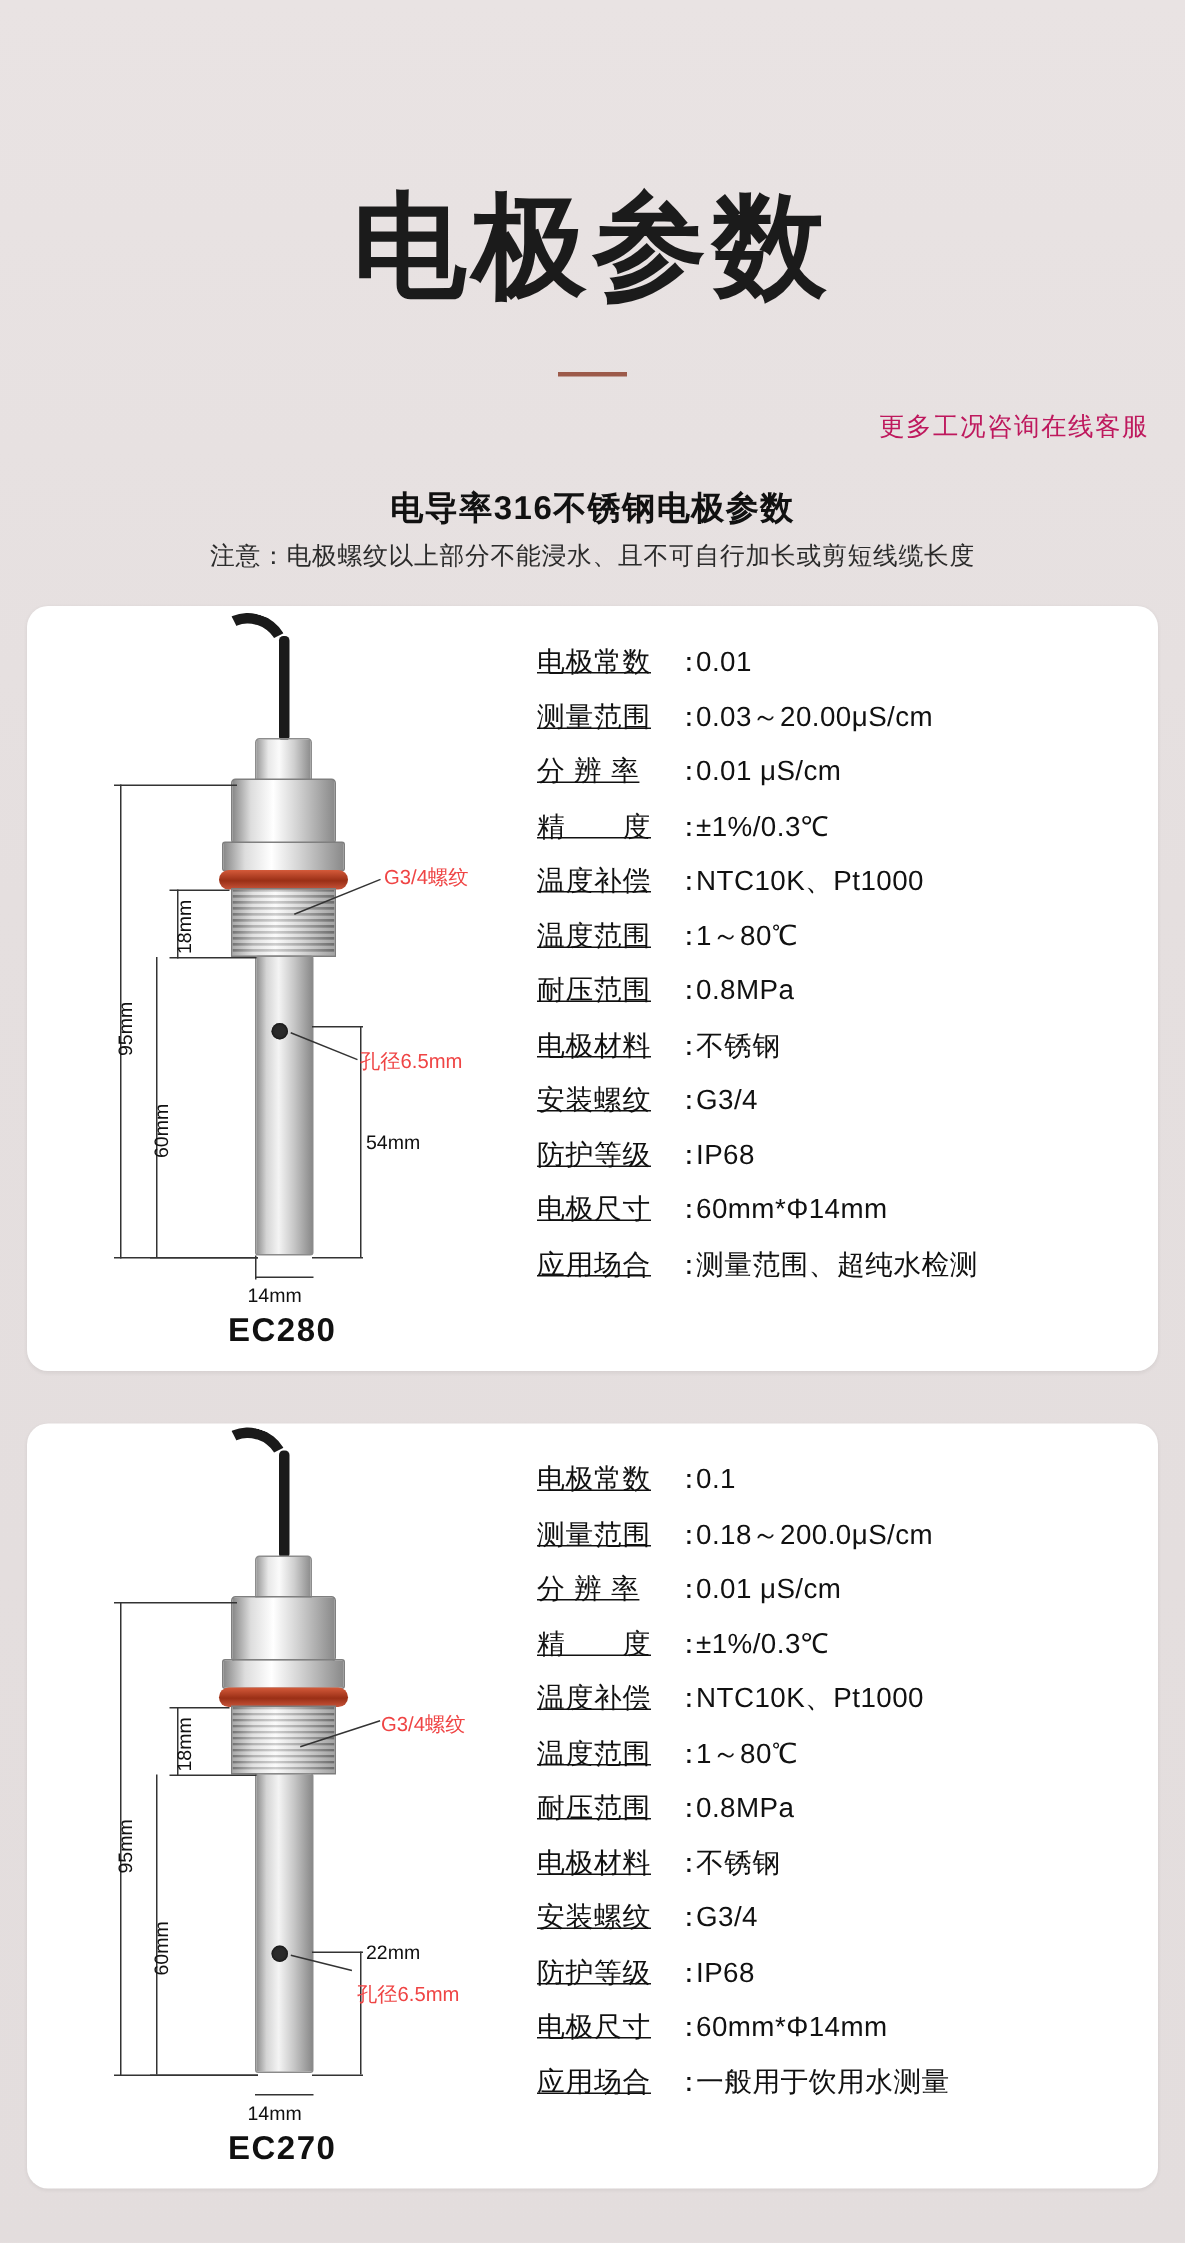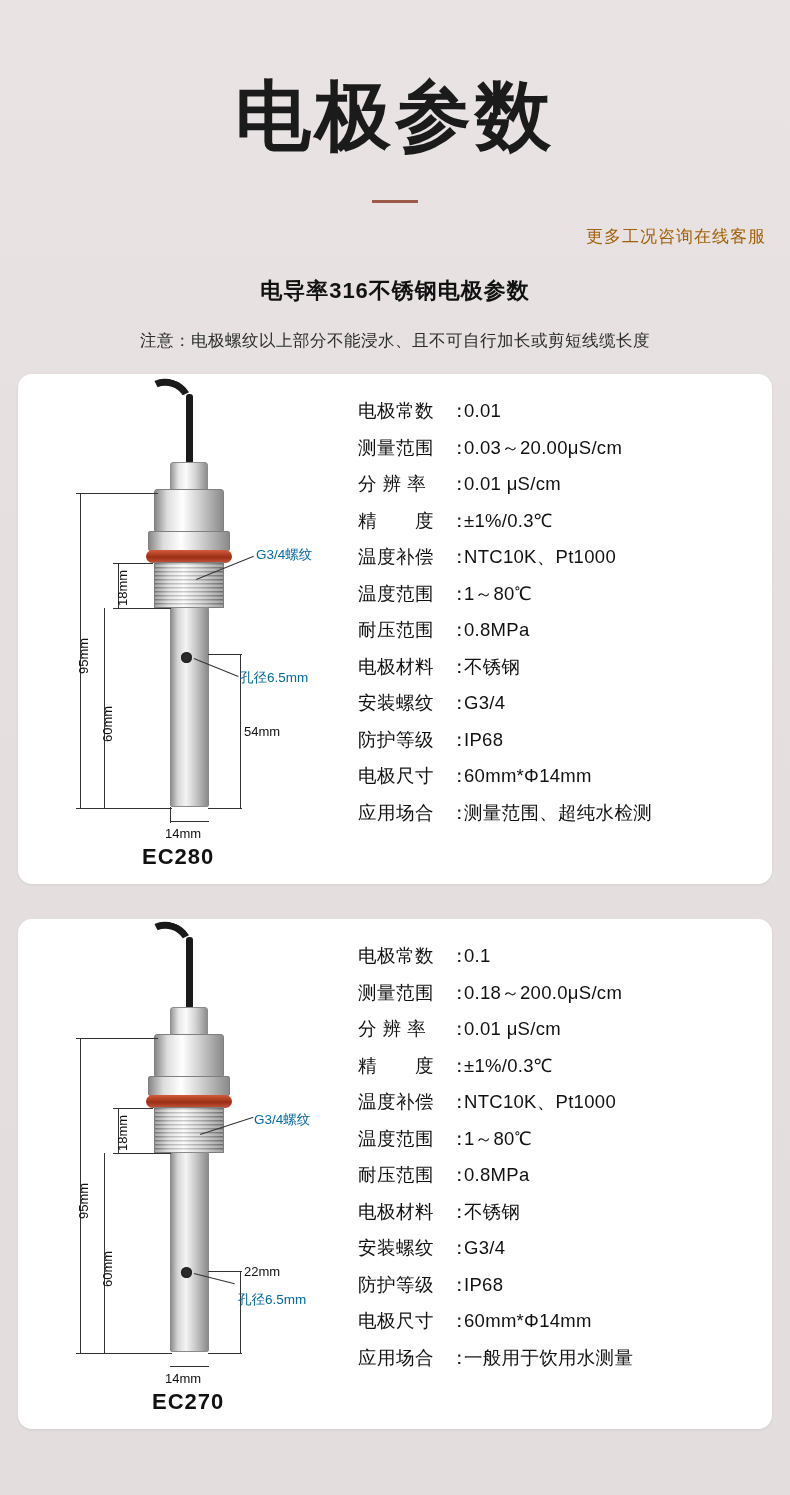--- a/index.html
+++ b/index.html
@@ -18,47 +18,48 @@
   
   .page-title {
     text-align: center;
     font-size: 76px;
     font-weight: bold;
     color: #1b1b1b;
     letter-spacing: 4px;
     padding-top: 78px;
     line-height: 1;
     font-family: "DejaVu Sans", "Liberation Sans", sans-serif;
+    margin-top: 48px;
   }
   .title-rule {
     width: 46px;
     height: 3px;
     background: #9c5a4a;
     margin: 46px auto 0 auto;
   }
   .subnote {
     text-align: right;
     font-size: 17px;
-    color: #a16207;
+    color: #be185d;
     padding: 22px 24px 0 0;
     letter-spacing: 1px;
   }
   .section-title {
     text-align: center;
     font-size: 22px;
     font-weight: bold;
     color: #111;
     margin-top: 28px;
     letter-spacing: 1px;
   }
   .section-note {
     text-align: center;
     font-size: 16.5px;
     color: #2b2b2b;
-    margin-top: 24px;
+    margin-top: 6px;
     letter-spacing: 0.5px;
   }
 
   
   .card {
     position: relative;
     background: #ffffff;
     border-radius: 14px;
     margin: 22px 18px 0 18px;
     height: 510px;
@@ -78,20 +79,21 @@
     font-size: 18.5px;
     color: #111;
     line-height: 1;
     margin-bottom: 18px;
   }
   .spec-key {
     width: 92px;
     flex: 0 0 92px;
     white-space: nowrap;
     letter-spacing: 0.5px;
+    text-decoration: underline;
   }
   .spec-colon { width: 14px; flex: 0 0 14px; }
   .spec-val { letter-spacing: 0.3px; }
 
   .cable {
     position: absolute;
     width: 7px;
     background: #1a1a1a;
     border-radius: 3px;
   }
@@ -163,21 +165,21 @@
   }
   .lead {
     position: absolute;
     height: 1px;
     background: #333;
     transform-origin: 0 0;
   }
   .callout {
     position: absolute;
     font-size: 13.5px;
-    color: #0369a1;
+    color: #ef4444;
     white-space: nowrap;
   }
   .model {
     position: absolute;
     font-size: 22px;
     font-weight: bold;
     color: #111;
     letter-spacing: 1px;
   }
   .tick {
@@ -236,21 +238,21 @@
       <div class="dim-h" style="left:152px; top:447px; width:39px;"></div>
       <div class="tick" style="left:152px; top:433px; width:1px; height:16px; background:#333; position:absolute;"></div>
       <div class="dim-label" style="left:147px; top:452px;">14mm</div>
 
       <div class="lead" style="left:178px; top:205px; width:62px; transform:rotate(-22deg);"></div>
       <div class="callout" style="left:238px; top:172px;">G3/4螺纹</div>
 
       <div class="lead" style="left:176px; top:284px; width:48px; transform:rotate(22deg);"></div>
       <div class="callout" style="left:222px; top:295px;">孔径6.5mm</div>
 
-      <div class="model" style="left:124px; top:470px;">EC280</div>
+      <div class="model" style="left:134px; top:470px;">EC280</div>
     </div>
 
     <div class="spec-col">
       <div class="spec-row">
         <span class="spec-key">电极常数</span>
         <span class="spec-colon">：</span>
         <span class="spec-val">0.01</span>
       </div>
       <div class="spec-row">
         <span class="spec-key">测量范围</span>

